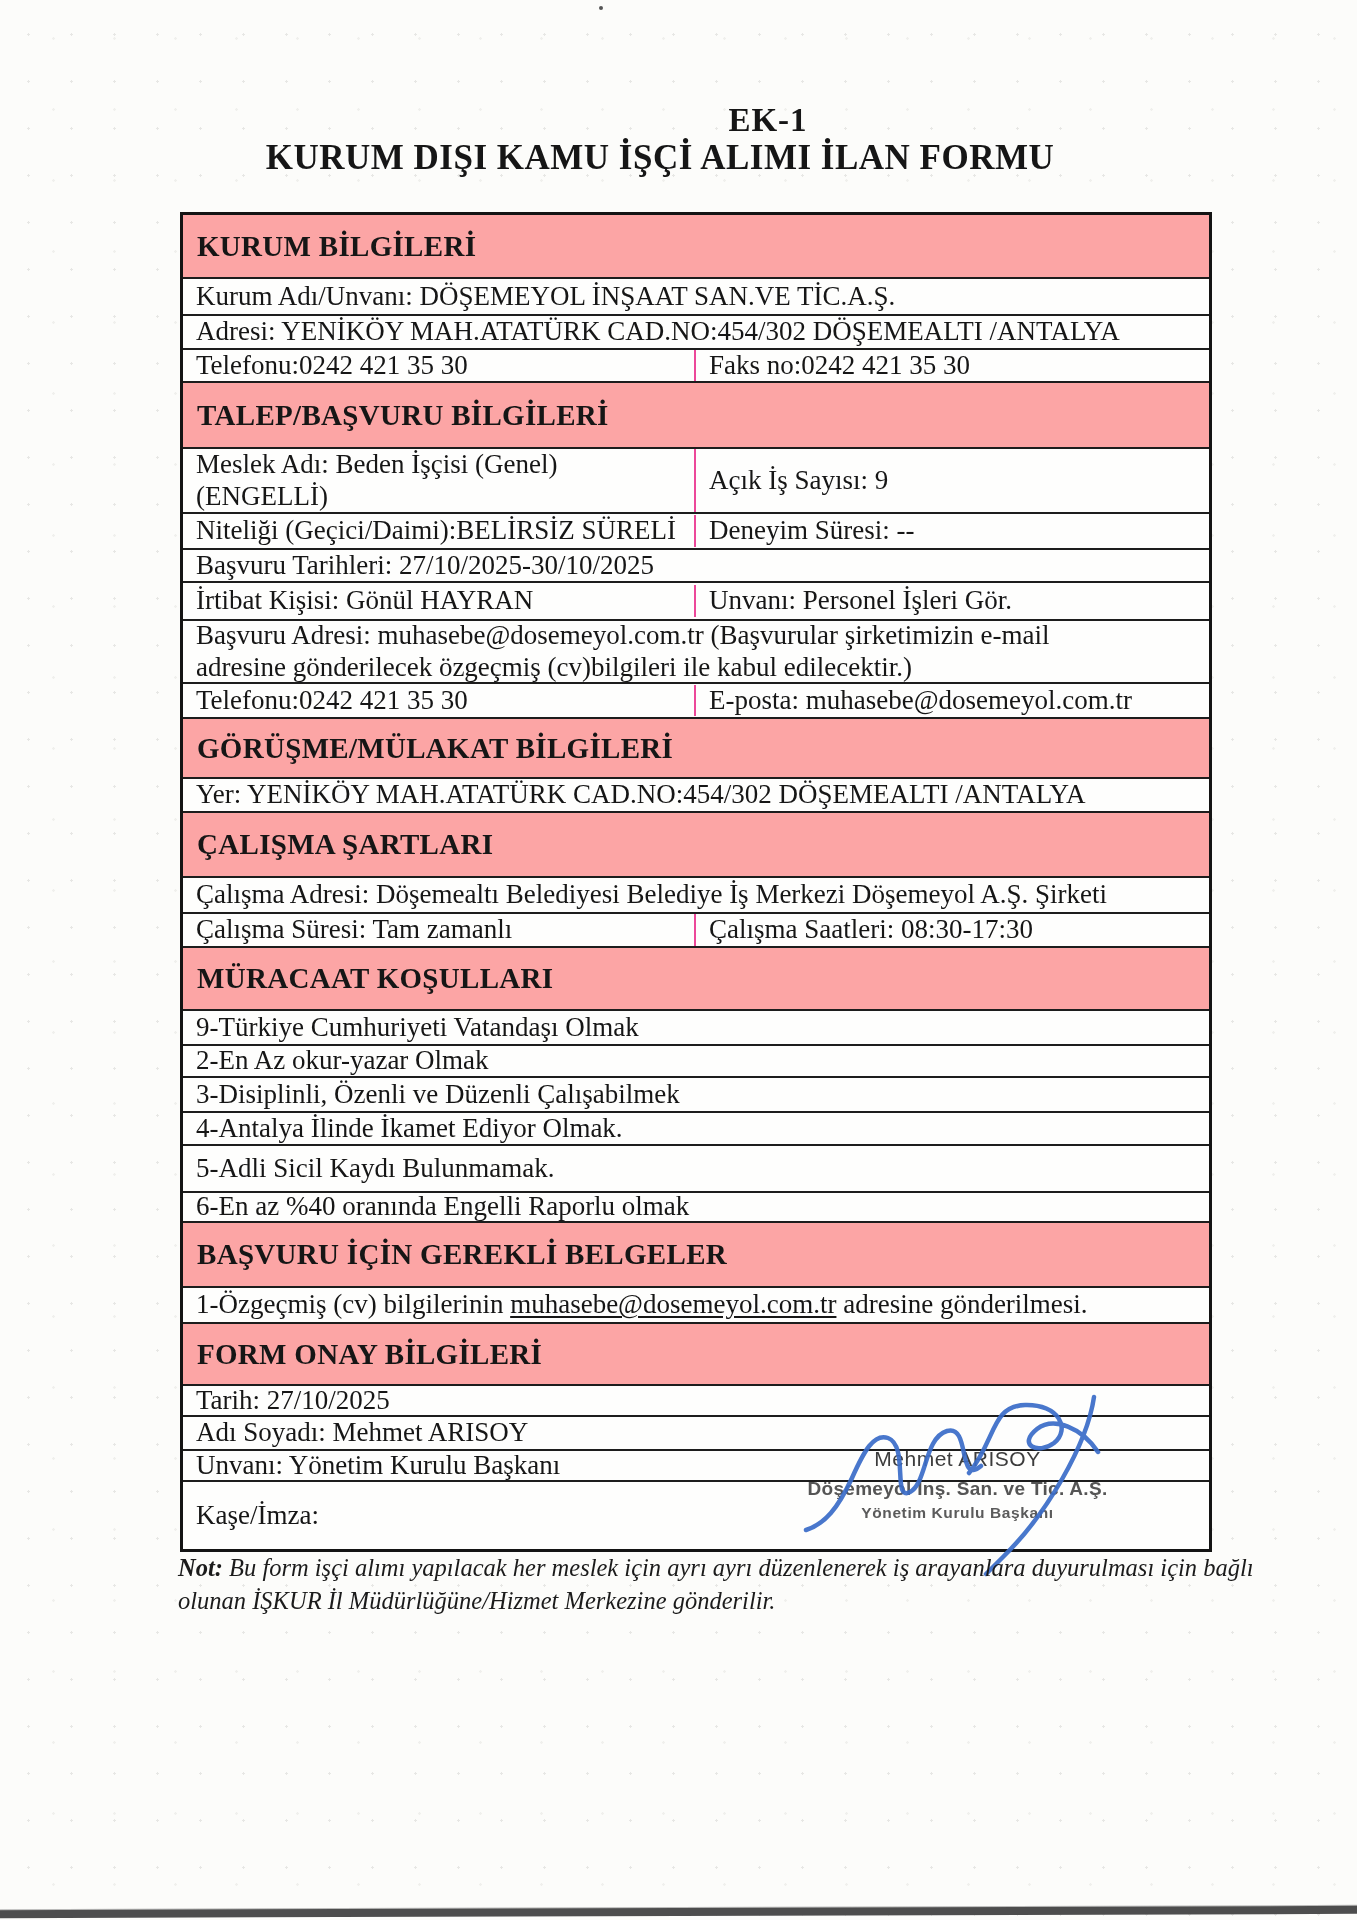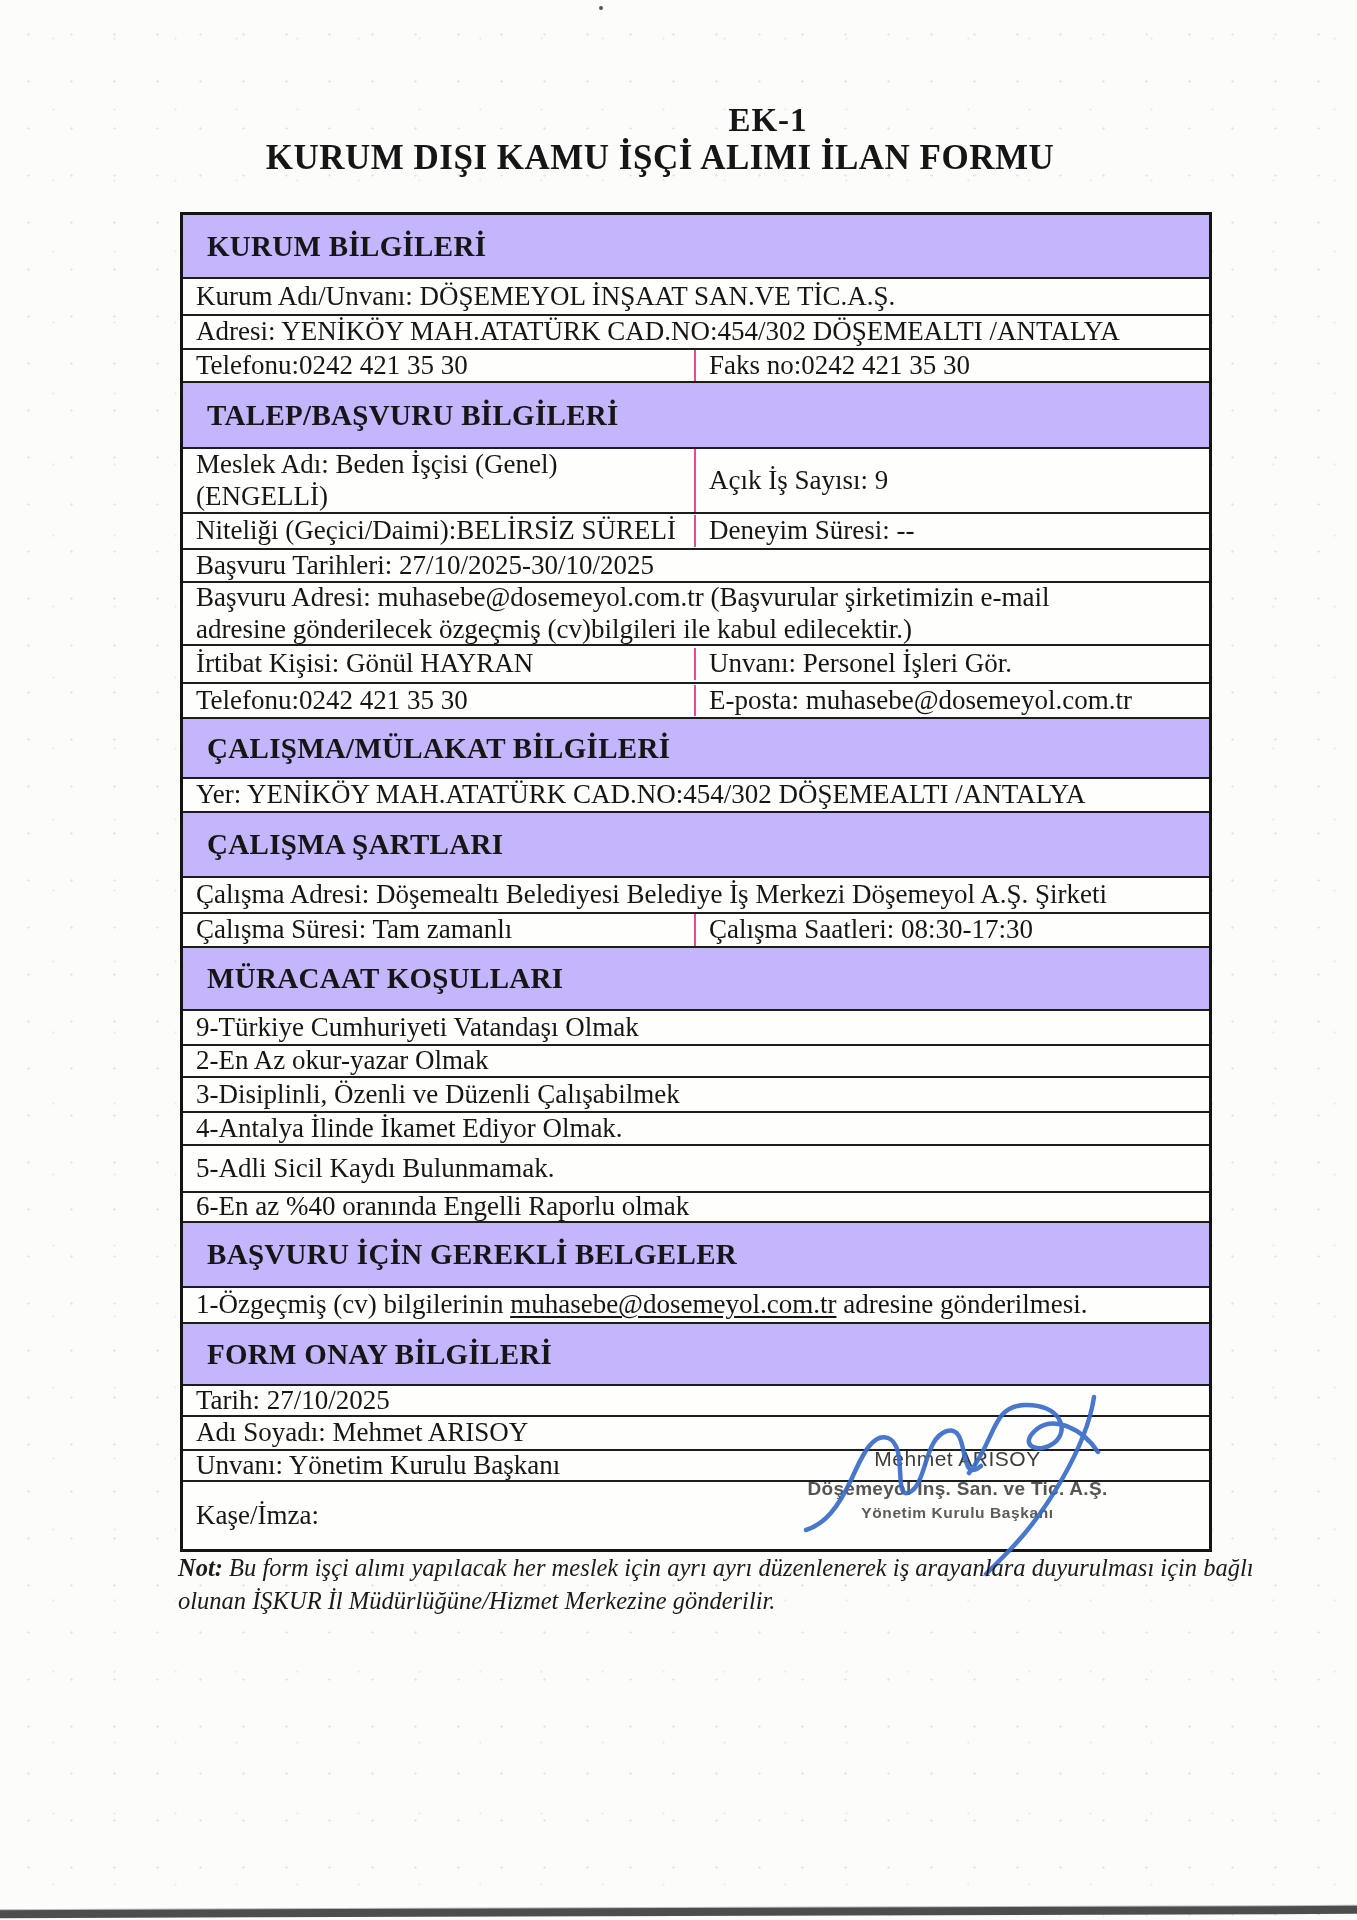--- a/index.html
+++ b/index.html
@@ -21,22 +21,22 @@
     position:absolute;top:138px;left:144px;width:1032px;text-align:center;
     font-size:35px;font-weight:bold;letter-spacing:0.5px;white-space:nowrap;
   }
   .doc-table{
     position:absolute;left:180px;top:212px;width:1032px;
     border:3px solid #141414;background:#fefefd;box-sizing:border-box;
   }
   .trow{display:flex;align-items:center;border-top:2px solid #1d1d1d;box-sizing:border-box;}
   .trow:first-child{border-top:none;}
   .sec{
-    background:#c4b5fd;font-weight:bold;font-size:29px;letter-spacing:0.3px;
-    display:flex;align-items:center;padding-left:24px;box-sizing:border-box;
+    background:#fca5a5;font-weight:bold;font-size:29px;letter-spacing:0.3px;
+    display:flex;align-items:center;padding-left:14px;box-sizing:border-box;
   }
   .cell{
     padding-left:13px;padding-right:6px;font-size:27px;line-height:1.16;
     display:flex;align-items:center;box-sizing:border-box;
   }
   .cell.full{width:100%;}
   .cell.left{width:50%;border-right:2px solid #ec4899;}
   .cell.right{flex:1;}
   .twoline{display:block;align-self:center;}
   .u{text-decoration:underline;text-underline-offset:3px;}
@@ -95,36 +95,36 @@
       </div>
       <div class="cell right">Açık İş Sayısı: 9</div>
     </div>
     <div class="trow" style="height:36px">
       <div class="cell left">Niteliği (Geçici/Daimi):BELİRSİZ SÜRELİ</div>
       <div class="cell right">Deneyim Süresi: --</div>
     </div>
     <div class="trow" style="height:33px">
       <div class="cell full">Başvuru Tarihleri: 27/10/2025-30/10/2025</div>
     </div>
+    <div class="trow" style="height:38px">
+      <div class="cell left">İrtibat Kişisi: Gönül HAYRAN</div>
+      <div class="cell right">Unvanı: Personel İşleri Gör.</div>
+    </div>
     <div class="trow" style="height:63px">
       <div class="cell full">
         <span class="twoline"><span>Başvuru Adresi: muhasebe@dosemeyol.com.tr (Başvurular şirketimizin e-mail</span><br><span>adresine gönderilecek özgeçmiş (cv)bilgileri ile kabul edilecektir.)</span></span>
       </div>
     </div>
-    <div class="trow" style="height:38px">
-      <div class="cell left">İrtibat Kişisi: Gönül HAYRAN</div>
-      <div class="cell right">Unvanı: Personel İşleri Gör.</div>
-    </div>
     <div class="trow" style="height:35px">
       <div class="cell left">Telefonu:0242 421 35 30</div>
       <div class="cell right">E-posta: muhasebe@dosemeyol.com.tr</div>
     </div>
 
     <div class="trow sec" style="height:60px">
-        <span>ÇALIŞMA/MÜLAKAT BİLGİLERİ</span>
+        <span>GÖRÜŞME/MÜLAKAT BİLGİLERİ</span>
       </div>
     <div class="trow" style="height:34px">
       <div class="cell full">Yer: YENİKÖY MAH.ATATÜRK CAD.NO:454/302 DÖŞEMEALTI /ANTALYA</div>
     </div>
 
     <div class="trow sec" style="height:65px">
         <span>ÇALIŞMA ŞARTLARI</span>
       </div>
     <div class="trow" style="height:36px">
       <div class="cell full">Çalışma Adresi: Döşemealtı Belediyesi Belediye İş Merkezi Döşemeyol A.Ş. Şirketi</div>

